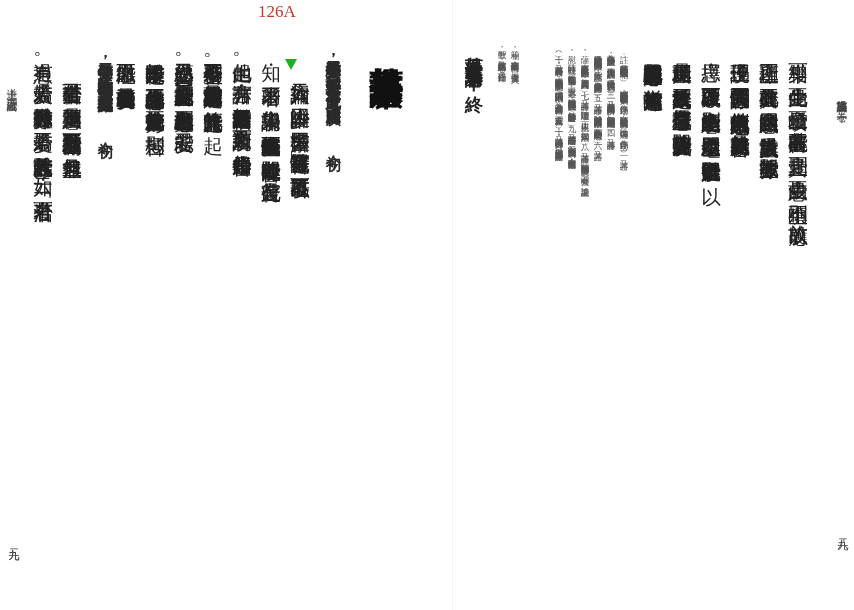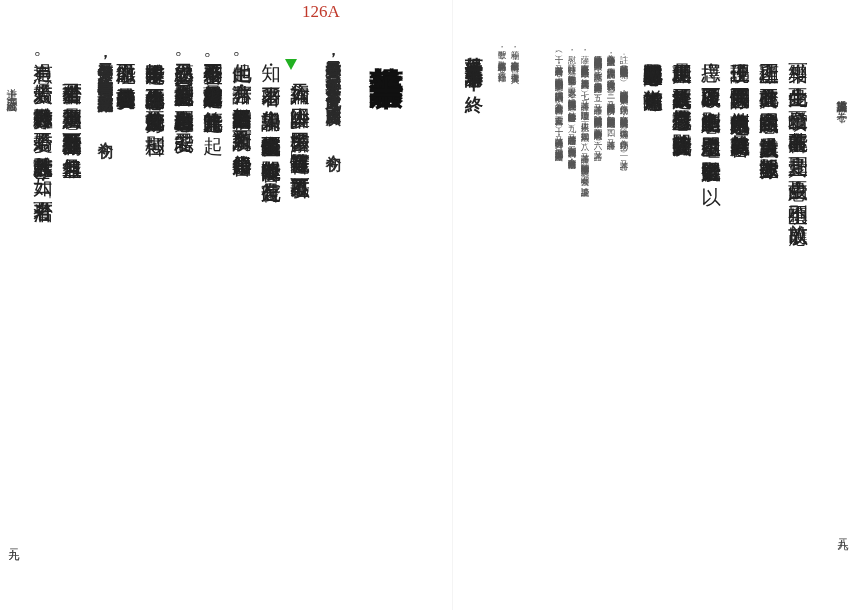--- a/index.html
+++ b/index.html
@@ -15,21 +15,20 @@
   .main { font-size:19.6px; color:#222; letter-spacing:0.2px; }
   .heading-text { font-size:15.5px; color:#2a2a2a; font-weight:bold; }
   .runner { font-size:11px; color:#444; }
   .pagenum { font-size:11px; color:#444; }
   .note { font-size:8.6px; color:#555; font-family:"DejaVu Sans", sans-serif; letter-spacing:0.4px; }
   .title-big { font-size:34px; font-weight:bold; color:#111; letter-spacing:1px; }
   .title-end { font-size:18px; font-weight:bold; color:#222; letter-spacing:2px; }
   .marker-label {
     position:absolute; left:258px; top:2px; color:#c0392b; font-size:17px;
     font-family:"Liberation Serif", serif;
-    margin-left:44px;
   }
   .green-marker {
     position:absolute; left:285px; top:59px; width:0; height:0;
     border-left:6px solid transparent; border-right:6px solid transparent;
     border-top:11px solid #22b022; cursor:pointer;
   }
   .divider { position:absolute; left:452px; top:0; width:1px; height:610px; background:#f4f4f4; }
 </style>
 </head>
 <body>

